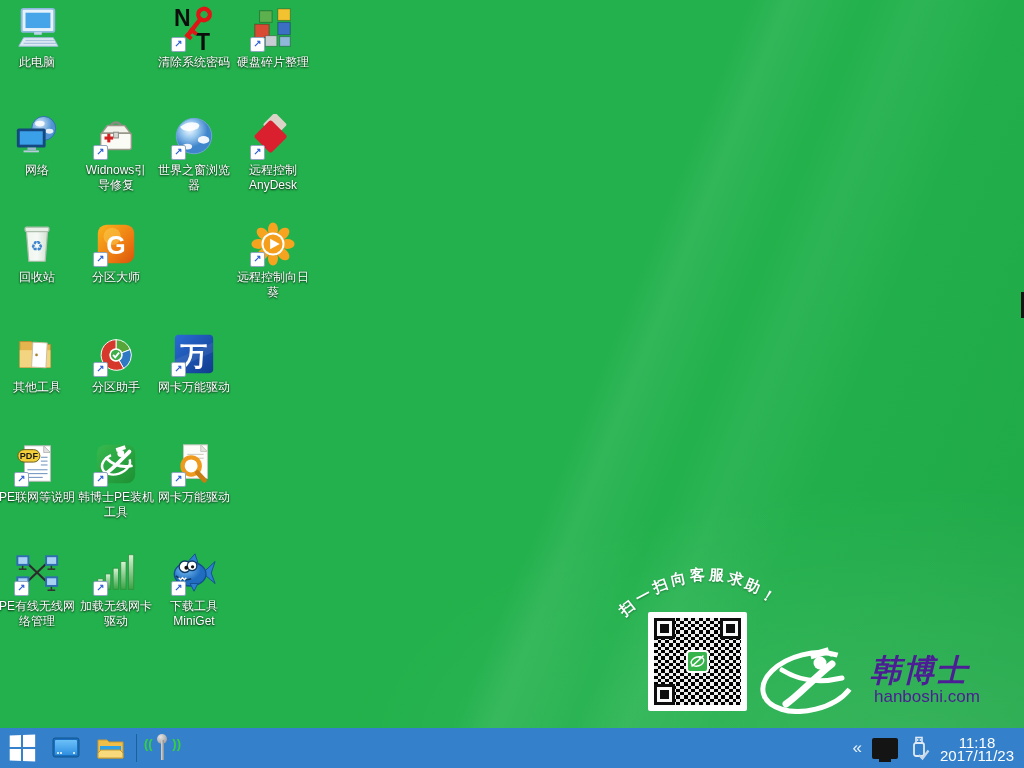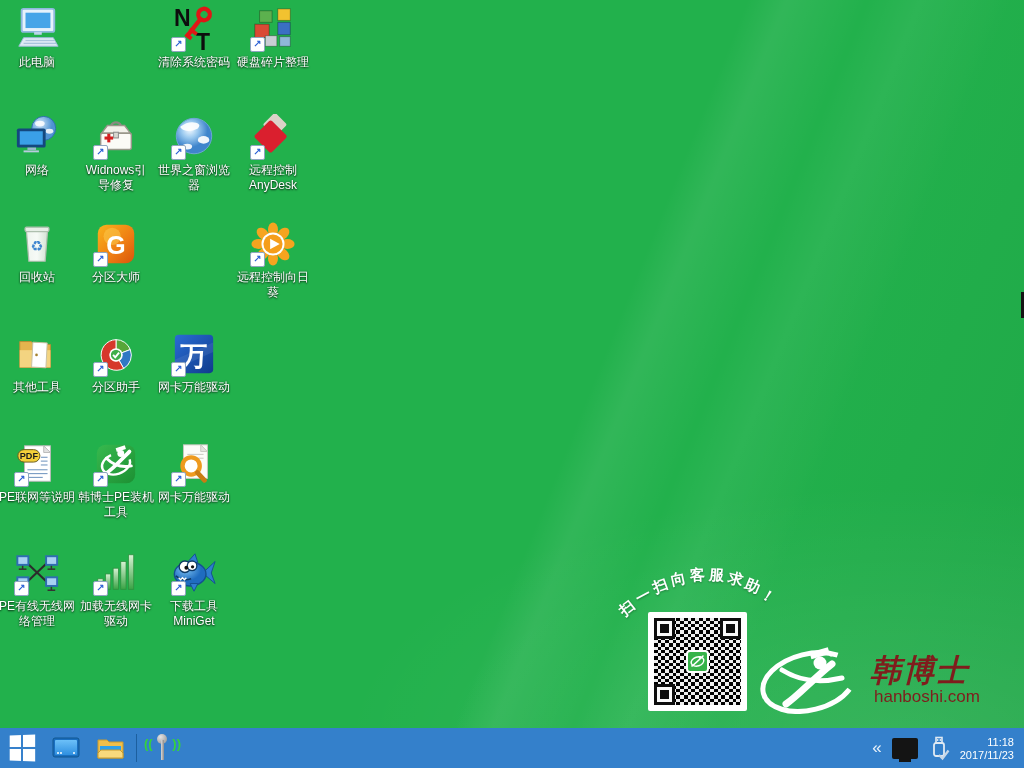--- a/index.html
+++ b/index.html
@@ -24,42 +24,42 @@
   .scan-ch{position:absolute;color:#fff;font-size:15px;font-weight:bold;text-shadow:0 1px 2px rgba(0,0,0,.3);}
   .qr{position:absolute;left:648px;top:612px;width:87px;height:87px;background:#fff;padding:6px;border-radius:2px;}
   .qr-in{width:87px;height:87px;position:relative;background:
       repeating-linear-gradient(0deg,#0d0d0d 0 3px,#fafafa 3px 6px,#0d0d0d 6px 10px,#fafafa 10px 13px),
       repeating-linear-gradient(90deg,#0d0d0d 0 4px,#fafafa 4px 7px,#0d0d0d 7px 11px,#fafafa 11px 15px);
       background-blend-mode:difference;}
   .fp{position:absolute;width:15px;height:15px;background:#fafafa;border:3px solid #0d0d0d;}
   .fp::after{content:"";position:absolute;inset:3px;background:#0d0d0d;}
   .fp.tl{left:0;top:0}.fp.tr{right:0;top:0}.fp.bl{left:0;bottom:0}
   .qr-logo{position:absolute;left:32px;top:32px;width:19px;height:19px;background:#36b34a;border:2px solid #fff;border-radius:4px;}
-  .brand{position:absolute;left:758px;top:640px;width:256px;height:78px;color:#7f1d1d;}
+  .brand{position:absolute;left:758px;top:640px;width:256px;height:78px;color:#4c1d95;}
   .brand-ellipse{position:absolute;left:0;top:6px;width:102px;height:68px;}
   .brand-name{position:absolute;left:112px;top:10px;font-size:31px;font-weight:bold;font-style:italic;letter-spacing:2px;}
   .brand-domain{position:absolute;left:116px;top:47px;font-size:17px;}
   .edge-artifact{position:absolute;left:1021px;top:292px;width:3px;height:26px;background:#141414;}
   
   .taskbar{position:absolute;left:0;bottom:0;width:1024px;height:40px;background:#3480cb;display:flex;align-items:center;}
   .tb-btn{width:44px;height:40px;display:flex;align-items:center;justify-content:center;}
   .winlogo{display:grid;grid-template-columns:12px 12px;grid-template-rows:12px 12px;gap:2px;transform:perspective(80px) rotateY(-12deg);}
   .winlogo span{background:#fff;}
   .tb-sep{width:1px;height:28px;background:#1c5f9f;margin:0 4px;}
   .ant{position:relative;width:40px;height:40px;}
   .ant .pole{position:absolute;left:18px;top:12px;width:3px;height:20px;background:linear-gradient(90deg,#d8d8d8,#8c8c8c);}
   .ant .knob{position:absolute;left:14px;top:6px;width:10px;height:10px;border-radius:50%;background:radial-gradient(circle at 35% 30%,#e4e4e4,#8a8a8a);}
   .ant::before{content:"((";position:absolute;left:1px;top:8px;color:#35d23c;font-size:13px;font-weight:bold;}
   .ant::after{content:"))";position:absolute;right:2px;top:8px;color:#35d23c;font-size:13px;font-weight:bold;}
   .tray{margin-left:auto;display:flex;align-items:center;gap:10px;padding-right:10px;height:100%;}
   .chev{color:#eaf2fa;font-size:17px;line-height:40px;}
   .cmon{width:22px;height:17px;background:#141414;border-radius:2px;padding:2px;position:relative;}
   .cmon .rb{width:100%;height:100%;background:conic-gradient(#e33,#fe2,#3c3,#2cc,#23d,#c2d,#e33);}
   .cmon::after{content:"";position:absolute;left:7px;bottom:-3px;width:12px;height:3px;background:#141414;}
-  .clock{color:#fff;font-size:11px;line-height:13px;text-align:right;padding-top:2px;}
+  .clock{color:#fff;font-size:15px;line-height:13px;text-align:center;padding-top:2px;}
 </style>
 </head>
 <body>
 
 <div class="desktop">
 
   <div class="cell r0 c0">
     <div class="ico">
       <svg viewBox="0 0 48 48">
           <rect x="8" y="3" width="34" height="24" rx="2" fill="#e6f2fb" stroke="#8fb9de" stroke-width="2"></rect>

